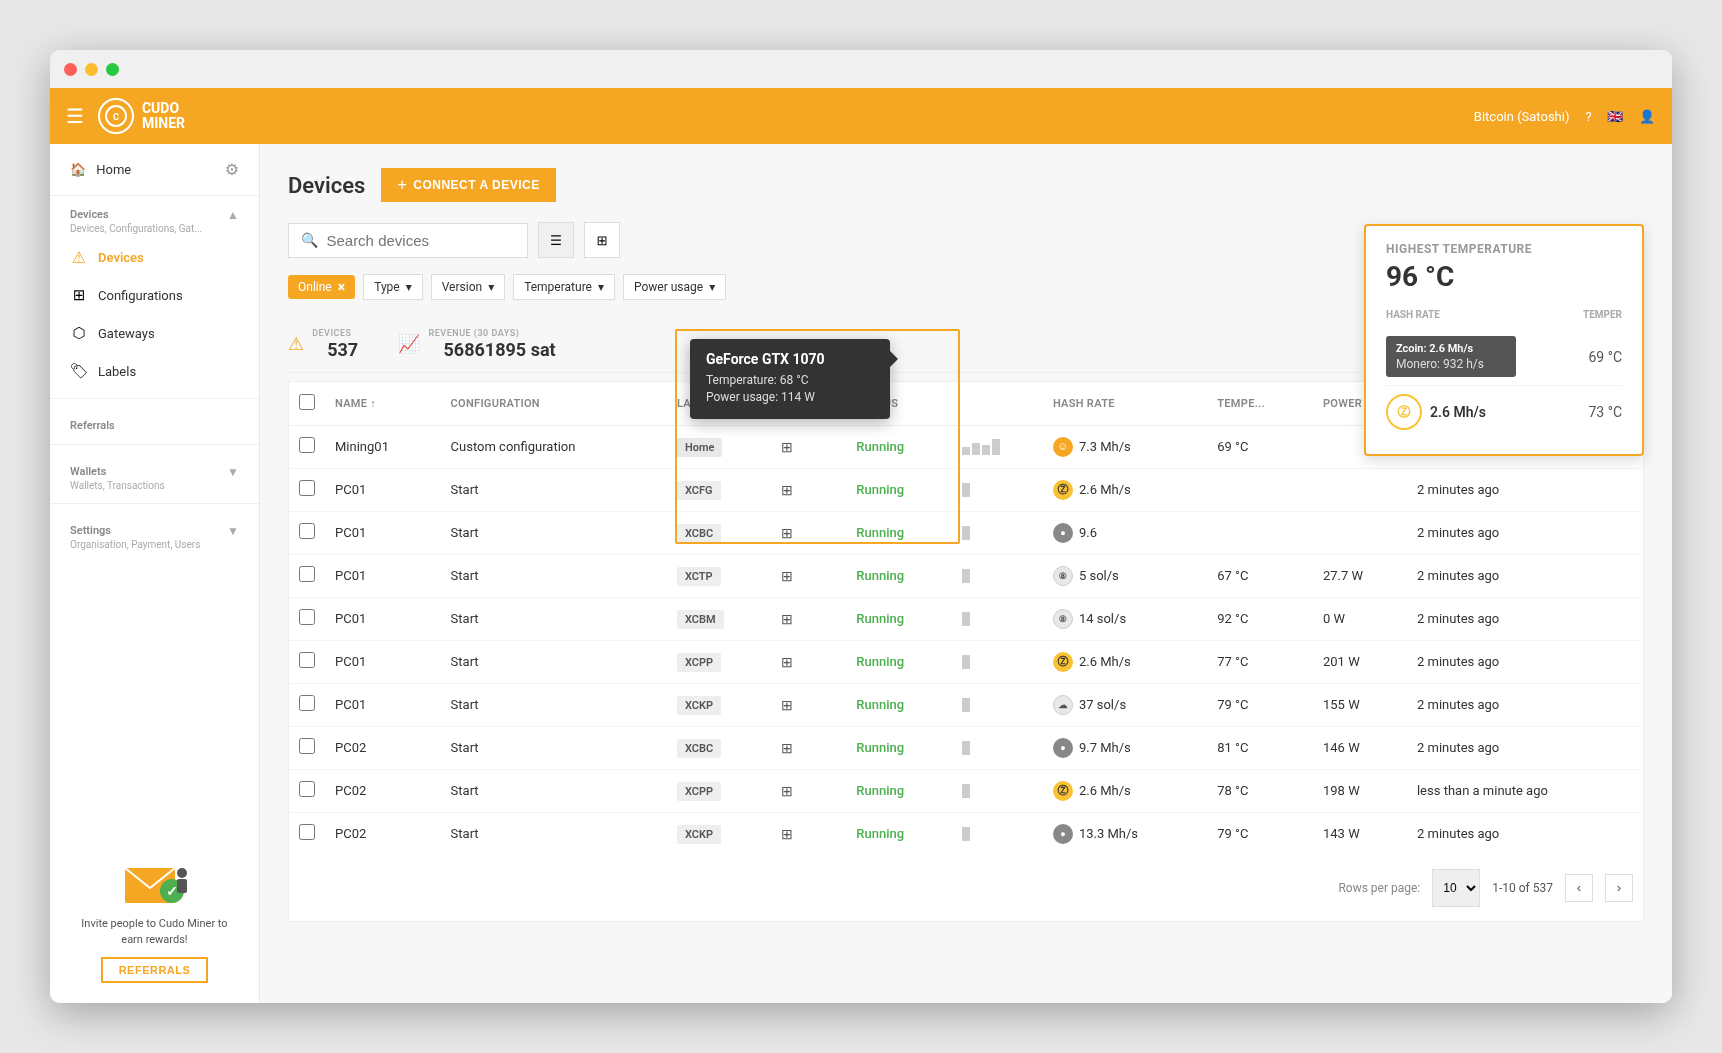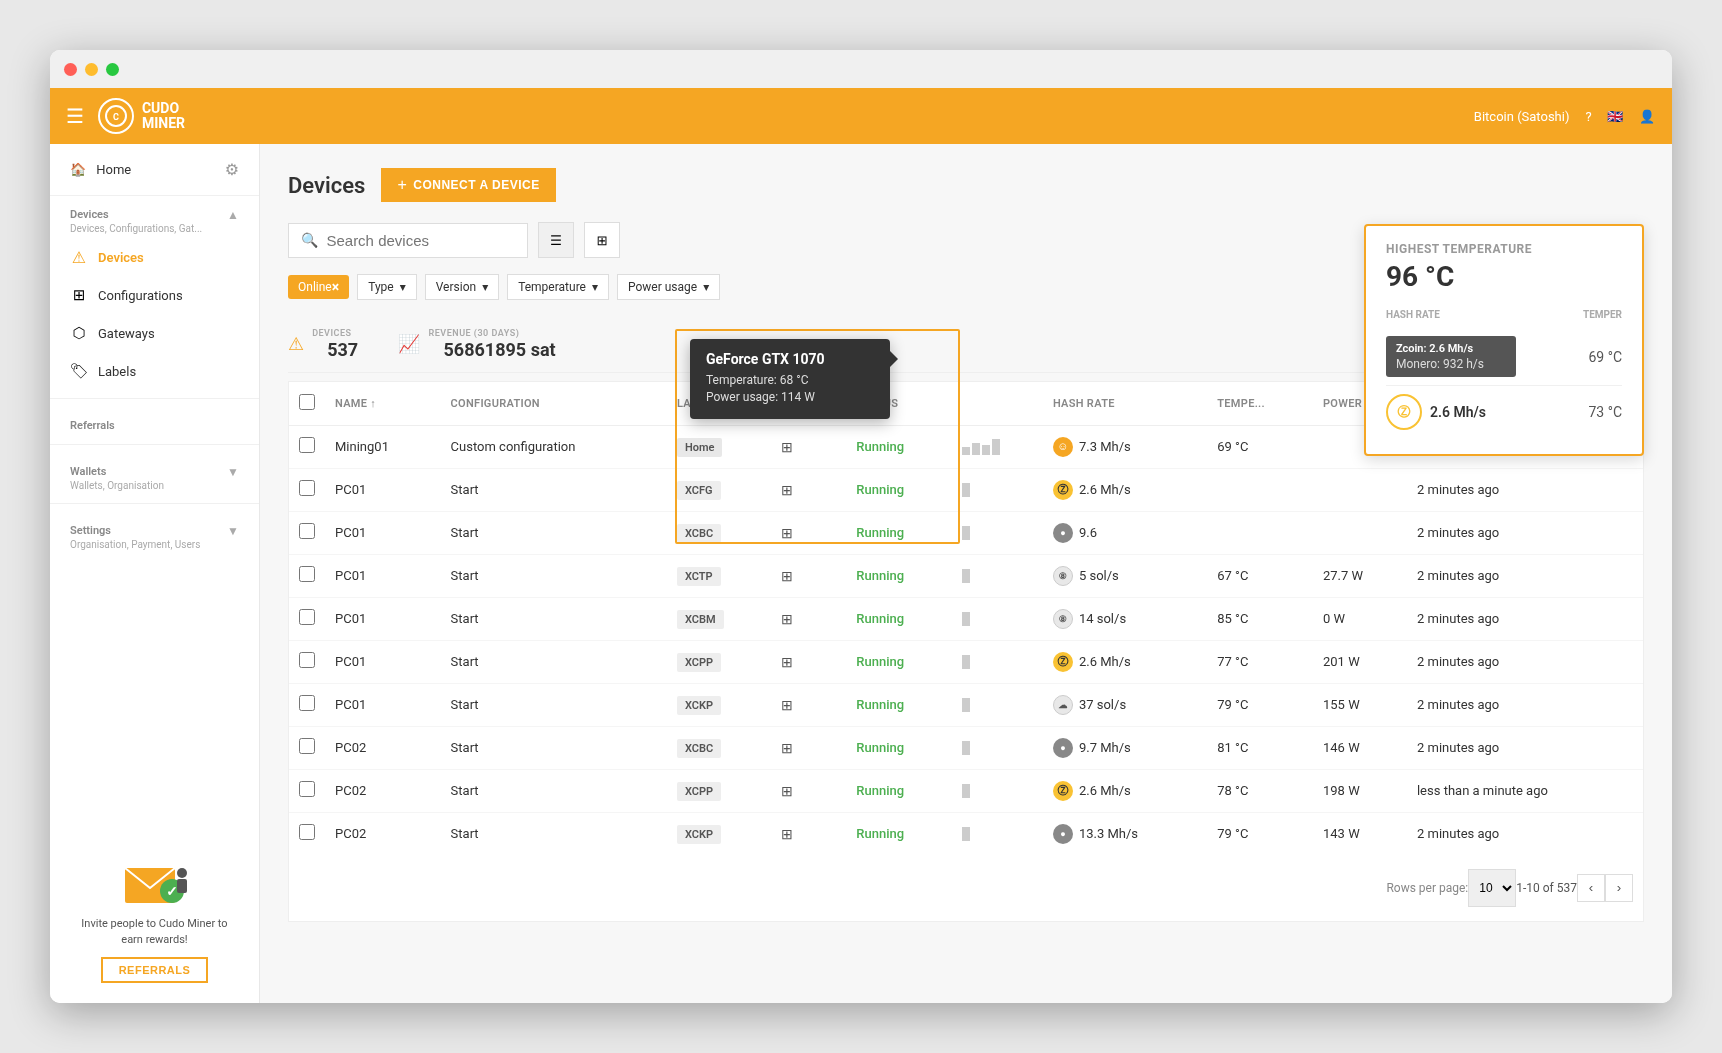--- a/index.html
+++ b/index.html
@@ -67,21 +67,21 @@
     .toolbar { display: flex; align-items: center; gap: 10px; margin-bottom: 16px; }
     .search-box { display: flex; align-items: center; background: white; border: 1px solid #ddd; padding: 8px 12px; gap: 8px; width: 240px; }
     .search-box input { border: none; outline: none; font-size: 15px; color: #999; width: 100%; }
     .search-icon { color: #aaa; font-size: 14px; }
     .view-btn { width: 36px; height: 36px; background: white; border: 1px solid #ddd; display: flex; align-items: center; justify-content: center; cursor: pointer; }
     .view-btn.active { background: #f0f0f0; }
     .refresh-btn { margin-left: auto; background: none; border: none; color: #aaa; font-size: 18px; cursor: pointer; }
 
     
     .filters { display: flex; align-items: center; gap: 8px; margin-bottom: 16px; }
-    .filter-chip { background: #f5a623; color: white; padding: 4px 10px; font-size: 12px; border-radius: 3px; display: flex; align-items: center; cursor: pointer; }
+    .filter-chip { background: #f5a623; color: white; padding: 4px 10px; font-size: 12px; border-radius: 3px; display: flex; align-items: center; gap: 6px; cursor: pointer; }
     .filter-chip .chip-x { font-size: 14px; font-weight: bold; }
     .filter-select { background: white; border: 1px solid #ddd; padding: 5px 10px; font-size: 12px; color: #333; cursor: pointer; display: flex; align-items: center; gap: 6px; }
 
     
     .stats-bar { display: flex; align-items: center; gap: 40px; padding: 12px 0; margin-bottom: 8px; border-bottom: 1px solid #eee; }
     .stat-item { display: flex; align-items: center; gap: 8px; }
     .stat-label { font-size: 9px; color: #aaa; text-transform: uppercase; letter-spacing: 0.5px; font-weight: 600; line-height: 1.2; }
     .stat-value { font-size: 18px; font-weight: 700; color: #333; margin-left: 15px; }
     .stat-icon { color: #f5a623; font-size: 18px; }
 
@@ -104,21 +104,21 @@
     .hash-icon { width: 20px; height: 20px; border-radius: 50%; display: flex; align-items: center; justify-content: center; font-size: 11px; font-weight: bold; color: white; }
     .hash-icon.zcash { background: #f9c233; color: #333; }
     .hash-icon.smiley { background: #f5a623; }
     .hash-icon.nist { background: #9b59b6; }
     .hash-icon.xc { background: #e74c3c; }
 
     .mini-bars { display: flex; gap: 2px; align-items: flex-end; }
     .mini-bar { width: 8px; background: #ccc; }
 
     
-    .pagination { display: flex; align-items: center; justify-content: flex-end; padding: 14px 10px; font-size: 12px; color: #555; }
+    .pagination { display: flex; align-items: center; justify-content: flex-end; gap: 12px; padding: 14px 10px; font-size: 12px; color: #555; }
     .rows-label { color: #888; }
     .rows-select { border: 1px solid #ddd; padding: 10px 6px; font-size: 12px; cursor: pointer; }
     .page-info { color: #555; }
     .page-nav { background: none; border: 1px solid #ddd; width: 28px; height: 28px; cursor: pointer; display: flex; align-items: center; justify-content: center; color: #555; }
 
     
     .tooltip-left {
       position: absolute;
       top: 95px;
       left: 420px;
@@ -242,21 +242,21 @@
 
         <div class="sidebar-section">
           <div class="sidebar-section-title">Referrals</div>
         </div>
 
         <div class="sidebar-divider"></div>
 
         <div class="sidebar-section">
           <span class="sidebar-expand">▼</span>
           <div class="sidebar-section-title">Wallets</div>
-          <div class="sidebar-section-subtitle">Wallets, Organisation</div>
+          <div class="sidebar-section-subtitle">Wallets, Transactions</div>
         </div>
 
         <div class="sidebar-divider"></div>
 
         <div class="sidebar-section">
           <span class="sidebar-expand">▼</span>
           <div class="sidebar-section-title">Settings</div>
           <div class="sidebar-section-subtitle">Organisation, Payment, Users</div>
         </div>
 
@@ -460,21 +460,21 @@
                     <div class="mini-bars">
                       <div class="mini-bar" style="height:14px"></div>
                     </div>
                   </td>
                 <td>
                     <div class="hash-cell">
                       <div class="hash-icon" style="background:#e8e8e8;color:#555;font-size:9px;border:1px solid #ccc">⑧</div>
                       <span>14 sol/s</span>
                     </div>
                   </td>
-                <td>85 °C</td>
+                <td>92 °C</td>
                 <td>0 W</td>
                 <td>2 minutes ago</td>
               </tr>
 
               <tr>
                 <td><input type="checkbox" class="checkbox" style=""></td>
                 <td>PC01</td>
                 <td>Start</td>
                 <td><span class="label-badge">XCPP</span></td>
                 <td><span class="windows-icon">⊞</span></td>

